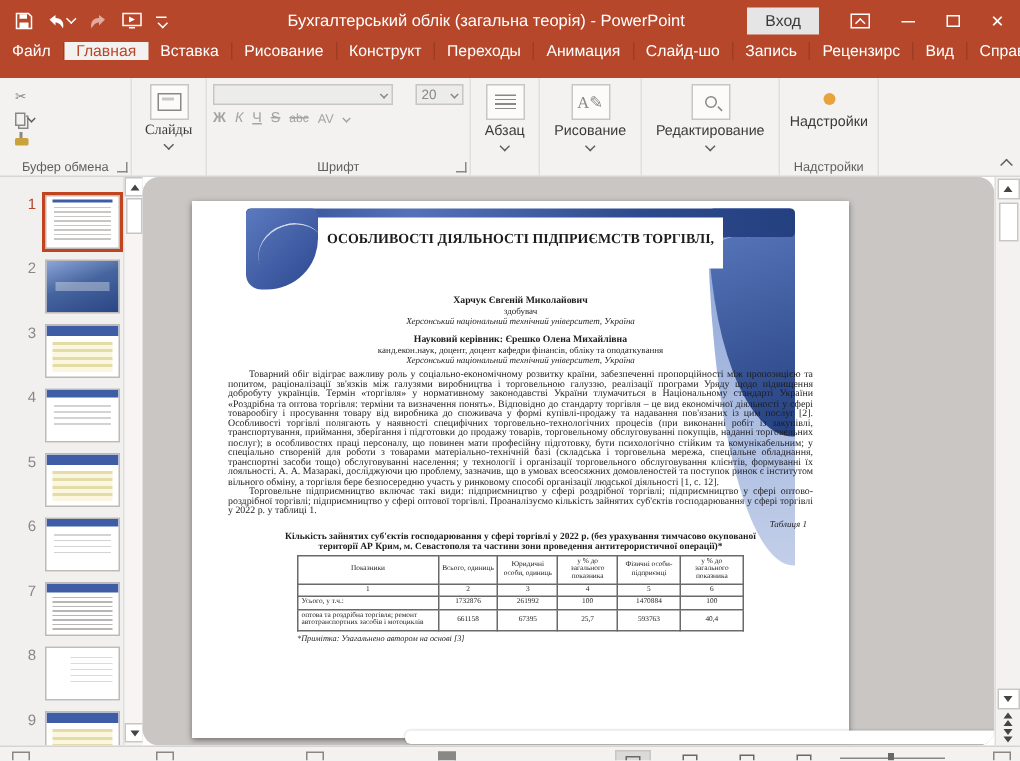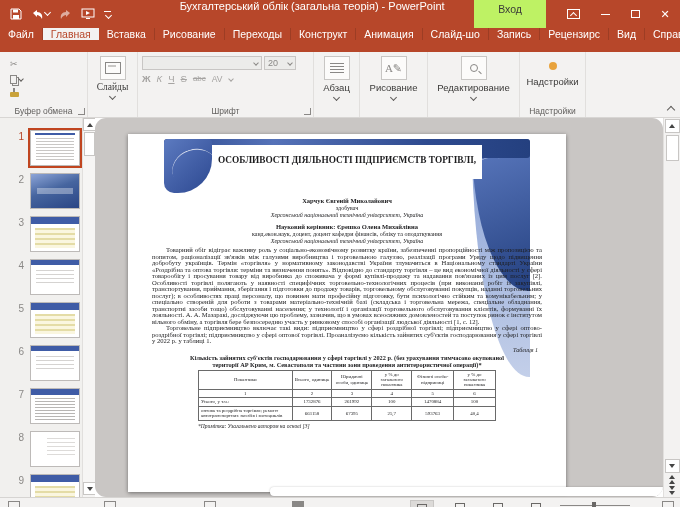--- a/index.html
+++ b/index.html
@@ -1,25 +1,25 @@
 <!DOCTYPE html>
 <html><head>
 <meta charset="utf-8">
 <style>
   * { box-sizing: border-box; margin:0; padding:0; }
   html,body { width:680px; height:507px; overflow:hidden; font-family:"Liberation Sans",sans-serif; background:#fff; }
 
   
-  .titlebar { height:28px; background:#b7472a; display:flex; color:#fff; position:relative; }
+  .titlebar { height:28px; background:#b7472a; display:flex; align-items:center; color:#fff; position:relative; }
   .qat { display:flex; align-items:center; gap:9px; padding-left:10px; width:150px; }
   .qat svg { display:block; }
   .qat .dim { opacity:.55; }
   .mini-caret { width:5px; height:5px; border-right:1px solid #fff; border-bottom:1px solid #fff; transform:rotate(45deg); display:inline-block; margin-left:1px; margin-top:-3px; }
   .win-title { flex:1; text-align:center; font-size:11px; white-space:nowrap; overflow:hidden; }
-  .signin { background:#bef264; color:#3b3a39; font-size:10.5px; padding:3px 24px; margin-right:14px; cursor:default; }
+  .signin { background:#e5e5e5; color:#3b3a39; font-size:10.5px; padding:3px 12px; margin-right:14px; cursor:default; }
   .winbtn { width:30px; height:28px; display:flex; align-items:center; justify-content:center; font-size:11px; }
   .ribbon-opts { width:13px; height:10px; border:1px solid #fff; position:relative; margin-right:4px; }
   .ribbon-opts::after { content:""; position:absolute; left:3px; top:3px; width:4px; height:4px; border-left:1px solid #fff; border-top:1px solid #fff; transform:rotate(45deg); }
   .min-glyph { width:9px; height:1px; background:#fff; }
   .max-glyph { width:9px; height:8px; border:1px solid #fff; }
 
   
   .tabrow { height:24px; background:#b7472a; display:flex; align-items:flex-start; color:#fff; font-size:10.5px; }
   .tab { display:flex; align-items:center; padding:0 8px; border-right:1px solid rgba(0,0,0,.14); white-space:nowrap; }
   .tab.sel { background:#f3f2f1; color:#b7472a; border-right:none; }
@@ -178,22 +178,22 @@
   <div class="winbtn">
       <span>✕</span>
     </div>
 </div>
 
 <div class="tabrow">
   <div class="tab">Файл</div>
   <div class="tab sel">Главная</div>
   <div class="tab">Вставка</div>
   <div class="tab">Рисование</div>
+  <div class="tab">Конструкт</div>
   <div class="tab">Переходы</div>
-  <div class="tab">Конструкт</div>
   <div class="tab">Анимация</div>
   <div class="tab">Слайд-шо</div>
   <div class="tab">Запись</div>
   <div class="tab">Рецензирс</div>
   <div class="tab">Вид</div>
   <div class="tab">Справка</div>
 
   <div class="tab-spacer"></div>
 
 </div>
@@ -220,21 +220,21 @@
     <div class="bigbtn">
       <span class="iconbox">
           <span class="slide-glyph"></span>
         </span>
       <span>Слайды</span>
       <span class="caret"></span>
     </div>
   </div>
 
   <div class="grp fontgrp">
-    <div style="display:flex;gap:2px;">
+    <div style="display:flex;gap:2px;justify-content:space-between;">
       <span class="combo" style="width:120px;">
           <span></span>
           <span class="caret" style="border-color:#8a8886;width:4px;height:4px;"></span>
         </span>
       <span class="combo" style="width:32px;">
           <span>20</span>
           <span class="caret" style="border-color:#8a8886;width:4px;height:4px;"></span>
         </span>
     </div>
     <div class="f-row" style="gap:6px;">

